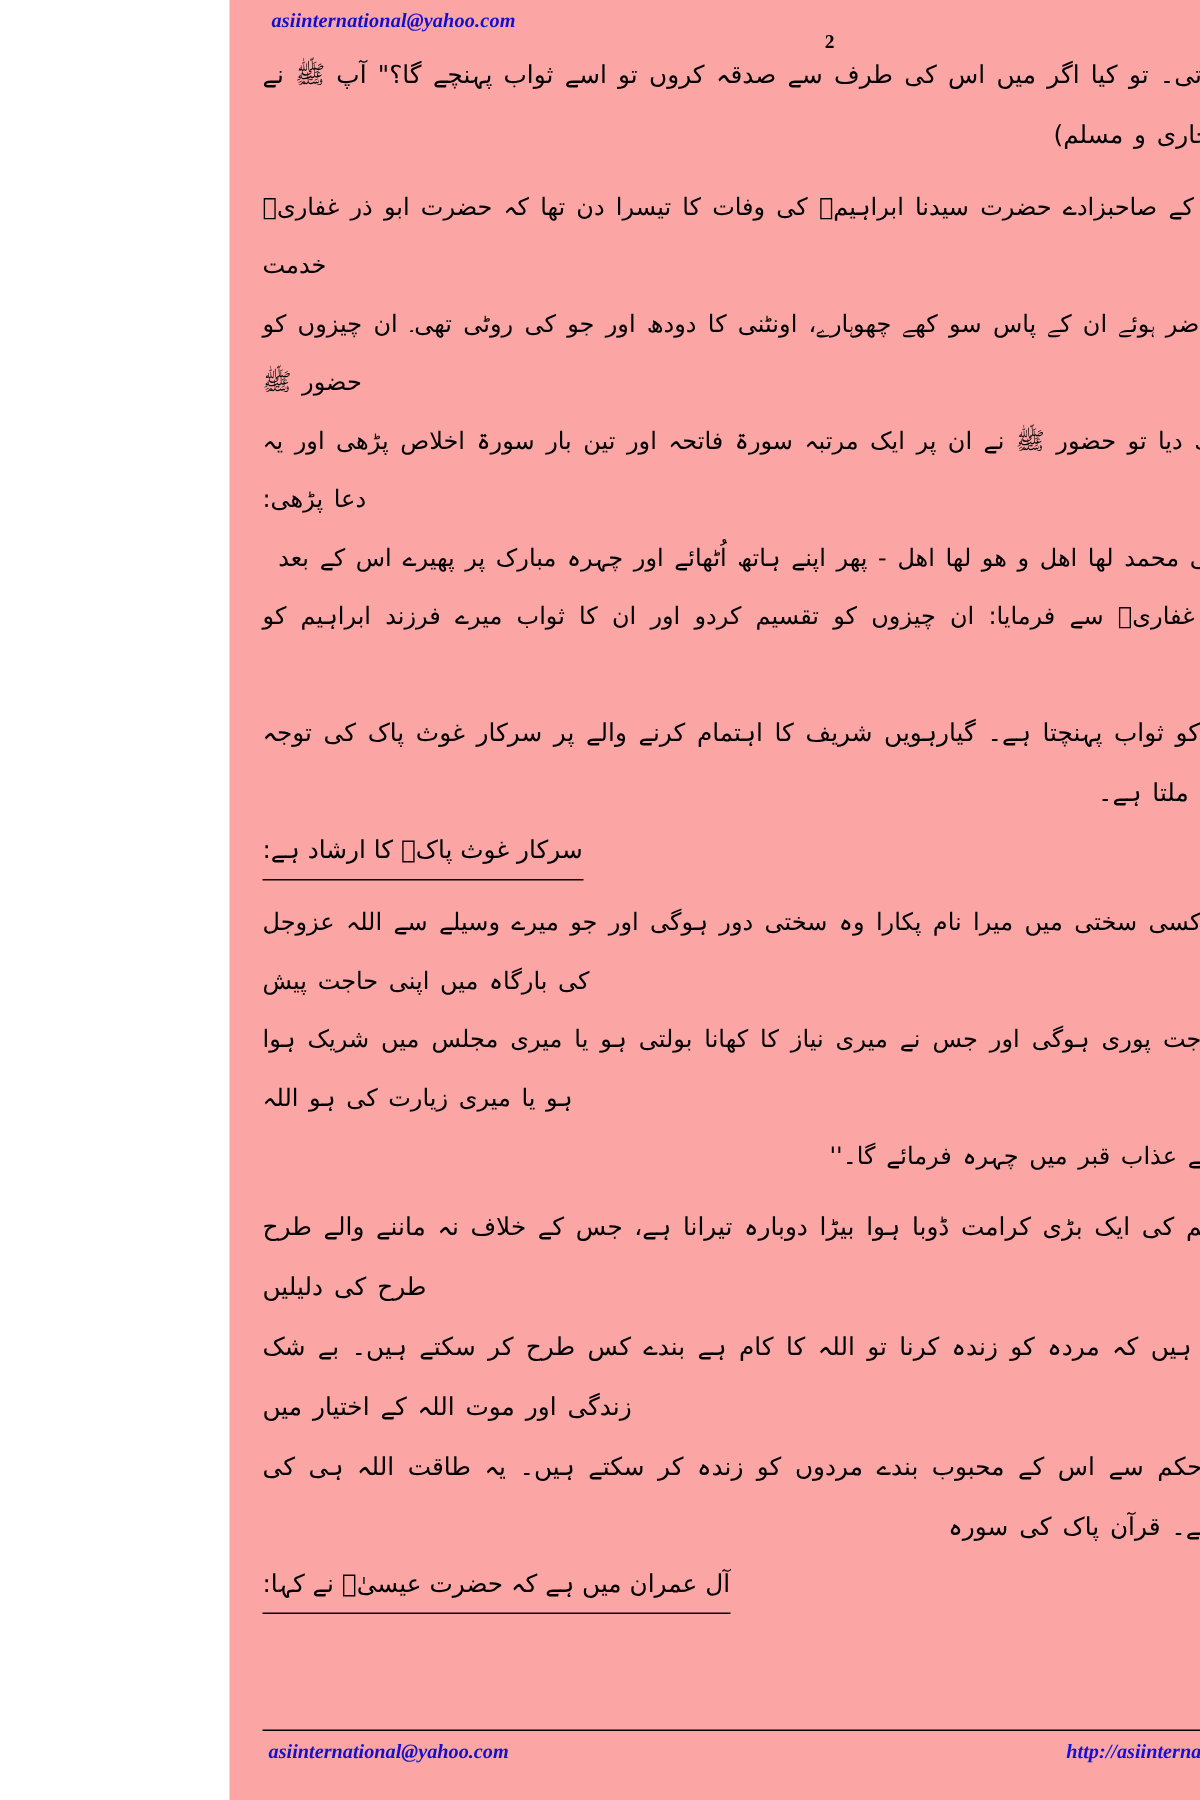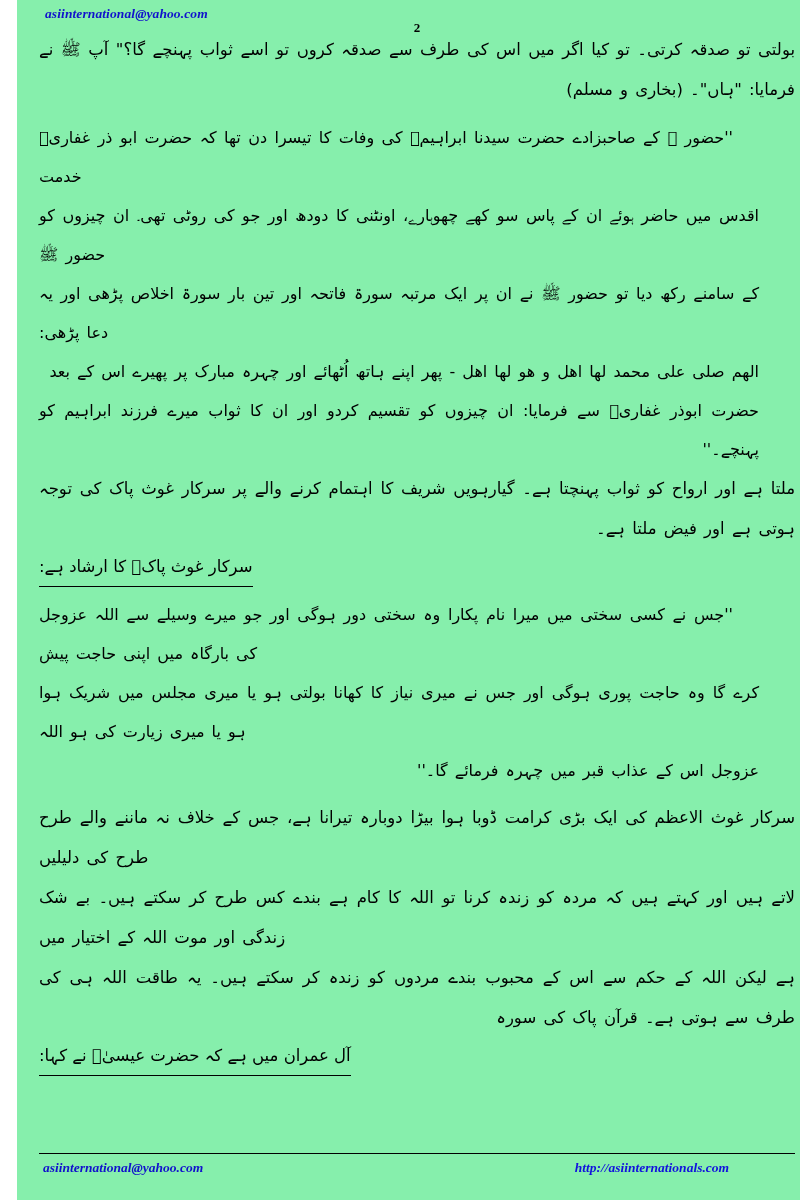--- a/index.html
+++ b/index.html
@@ -6,23 +6,23 @@
   html, body {
     margin: 0;
     padding: 0;
     background: #ffffff;
   }
   body {
     font-family: "DejaVu Sans", sans-serif;
   }
   .page {
     position: relative;
-    width: 783px;
+    width: 647px;
     height: 1200px;
-    background: #86efac;
+    background: #fca5a5;
     overflow: hidden;
     box-sizing: border-box;
   }
 
   
   .page-header {
     position: absolute;
     top: 6px;
     left: 0;
     width: 800px;

